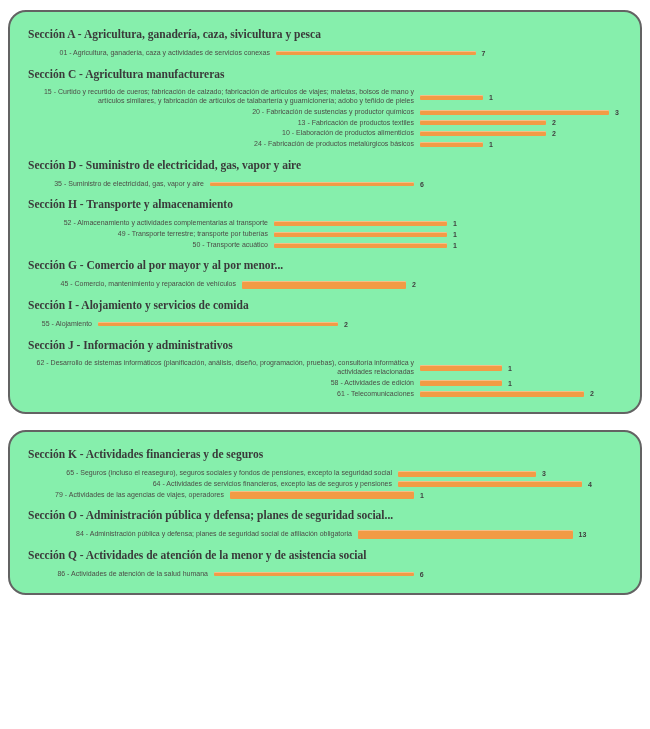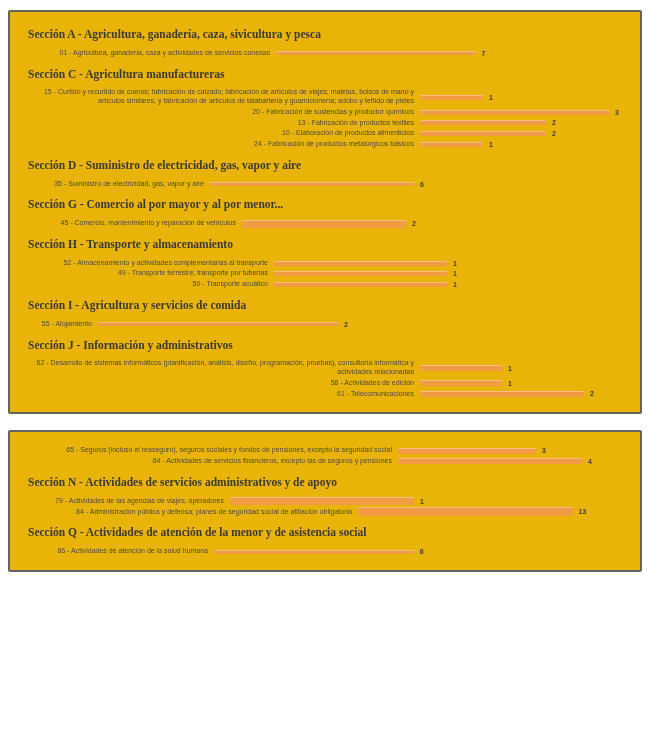--- a/index.html
+++ b/index.html
@@ -6,24 +6,24 @@
   html, body { margin: 0; padding: 0; }
   body {
     width: 650px;
     height: 729px;
     background: #ffffff;
     font-family: "Liberation Sans", sans-serif;
     overflow: hidden;
   }
   .panel {
     border: 2px solid var(--panel-border, #636363);
-    border-radius: 2px;
+    border-radius: 18px;
     margin: 10px 8px 0 8px;
     padding: 14px 18px 12px 18px;
-    background: #eab308;
+    background: #86efac;
   }
   .panel + .panel { margin-top: 16px; }
   .sec-title {
     font-family: "Liberation Serif", serif;
     font-size: 11.5px;
     line-height: 1.2;
     font-weight: 700;
     color: var(--header-text, #3a3a3a);
     margin: 10px 0 7px 0;
   }
@@ -99,47 +99,47 @@
         </div>
         <div class="sec">
           <div class="sec-title">Sección D - Suministro de electricidad, gas, vapor y aire</div>
           <div class="row">
             <div class="lbl" style="width: 182px;">35 - Suministro de electricidad, gas, vapor y aire</div>
             <div class="bar" style="width: 204px; height: 4px;"></div>
             <div class="val">6</div>
           </div>
         </div>
         <div class="sec">
+          <div class="sec-title">Sección H - Transporte y almacenamiento</div>
+          <div class="row">
+            <div class="lbl" style="width: 246px;">52 - Almacenamiento y actividades complementarias al transporte</div>
+            <div class="bar" style="width: 173px; height: 5px;"></div>
+            <div class="val">1</div>
+          </div>
+          <div class="row">
+            <div class="lbl" style="width: 246px;">49 - Transporte terrestre; transporte por tuberías</div>
+            <div class="bar" style="width: 173px; height: 5px;"></div>
+            <div class="val">1</div>
+          </div>
+          <div class="row">
+            <div class="lbl" style="width: 246px;">50 - Transporte acuático</div>
+            <div class="bar" style="width: 173px; height: 5px;"></div>
+            <div class="val">1</div>
+          </div>
+        </div>
+        <div class="sec">
           <div class="sec-title">Sección G - Comercio al por mayor y al por menor...</div>
           <div class="row">
             <div class="lbl" style="width: 214px;">45 - Comercio, mantenimiento y reparación de vehículos</div>
             <div class="bar" style="width: 164px; height: 8px;"></div>
             <div class="val">2</div>
           </div>
         </div>
         <div class="sec">
-          <div class="sec-title">Sección H - Transporte y almacenamiento</div>
-          <div class="row">
-            <div class="lbl" style="width: 246px;">52 - Almacenamiento y actividades complementarias al transporte</div>
-            <div class="bar" style="width: 173px; height: 5px;"></div>
-            <div class="val">1</div>
-          </div>
-          <div class="row">
-            <div class="lbl" style="width: 246px;">49 - Transporte terrestre; transporte por tuberías</div>
-            <div class="bar" style="width: 173px; height: 5px;"></div>
-            <div class="val">1</div>
-          </div>
-          <div class="row">
-            <div class="lbl" style="width: 246px;">50 - Transporte acuático</div>
-            <div class="bar" style="width: 173px; height: 5px;"></div>
-            <div class="val">1</div>
-          </div>
-        </div>
-        <div class="sec">
-          <div class="sec-title">Sección I - Agricultura y servicios de comida</div>
+          <div class="sec-title">Sección I - Alojamiento y servicios de comida</div>
           <div class="row">
             <div class="lbl" style="width: 70px;">55 - Alojamiento</div>
             <div class="bar" style="width: 240px; height: 4px;"></div>
             <div class="val">2</div>
           </div>
         </div>
         <div class="sec">
           <div class="sec-title">Sección J - Información y administrativos</div>
           <div class="row">
             <div class="lbl" style="width: 392px;">62 - Desarrollo de sistemas informáticos  (planificación, análisis, diseño, programación, pruebas), consultoría informática y actividades relacionadas</div>
@@ -155,40 +155,41 @@
             <div class="lbl" style="width: 392px;">61 - Telecomunicaciones</div>
             <div class="bar" style="width: 164px; height: 6px;"></div>
             <div class="val">2</div>
           </div>
         </div>
       </div>
   </div>
   <div class="panel">
     <div class="sections" id="p2s">
         <div class="sec">
+          <div class="sec-title">Sección K - Actividades financieras y de seguros</div>
           <div class="row">
             <div class="lbl" style="width: 370px;">65 - Seguros (incluso el reaseguro), seguros sociales y fondos de pensiones, excepto la seguridad social</div>
             <div class="bar" style="width: 138px; height: 6px;"></div>
             <div class="val">3</div>
           </div>
           <div class="row">
             <div class="lbl" style="width: 370px;">64 - Actividades de servicios financieros, excepto las de seguros y pensiones</div>
             <div class="bar" style="width: 184px; height: 6px;"></div>
             <div class="val">4</div>
           </div>
         </div>
         <div class="sec">
-          <div class="sec-title">Sección N - Actividades de servicios administrativos y de apoyo</div>
           <div class="row">
             <div class="lbl" style="width: 202px;">79 - Actividades de las agencias de viajes, operadores</div>
             <div class="bar" style="width: 184px; height: 8px;"></div>
             <div class="val">1</div>
           </div>
         </div>
         <div class="sec">
+          <div class="sec-title">Sección O - Administración pública y defensa; planes de seguridad social...</div>
           <div class="row">
             <div class="lbl" style="width: 330px;">84 - Administración pública y defensa; planes de seguridad social de afiliación obligatoria</div>
             <div class="bar" style="width: 214.5px; height: 9px;"></div>
             <div class="val">13</div>
           </div>
         </div>
         <div class="sec">
           <div class="sec-title">Sección Q - Actividades de atención de la menor y de asistencia social</div>
           <div class="row">
             <div class="lbl" style="width: 186px;">86 - Actividades de atención de la salud humana</div>

